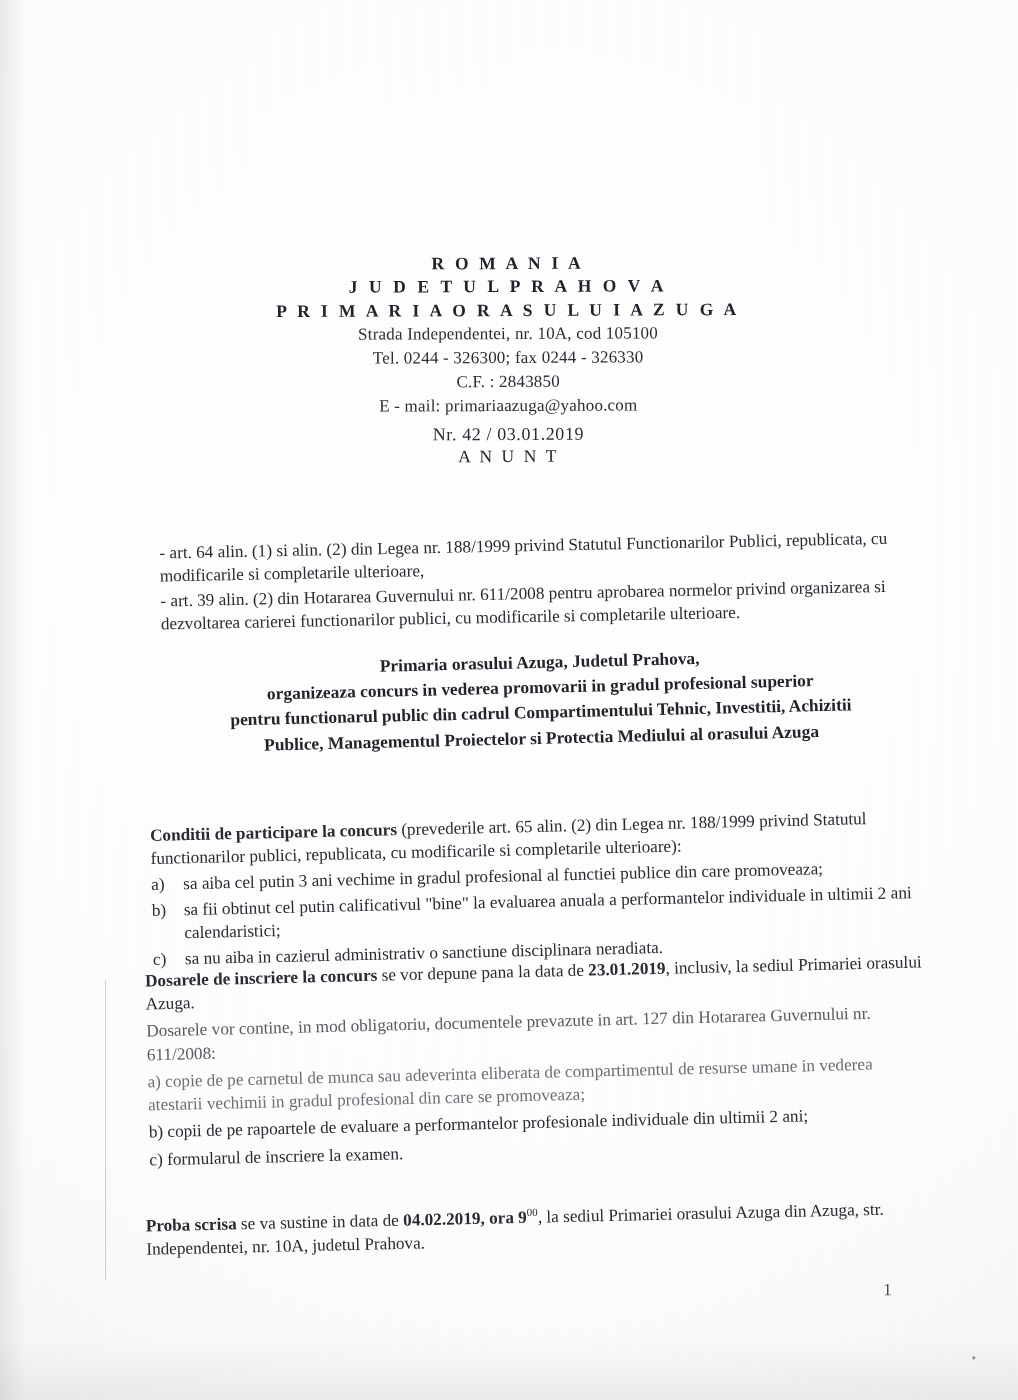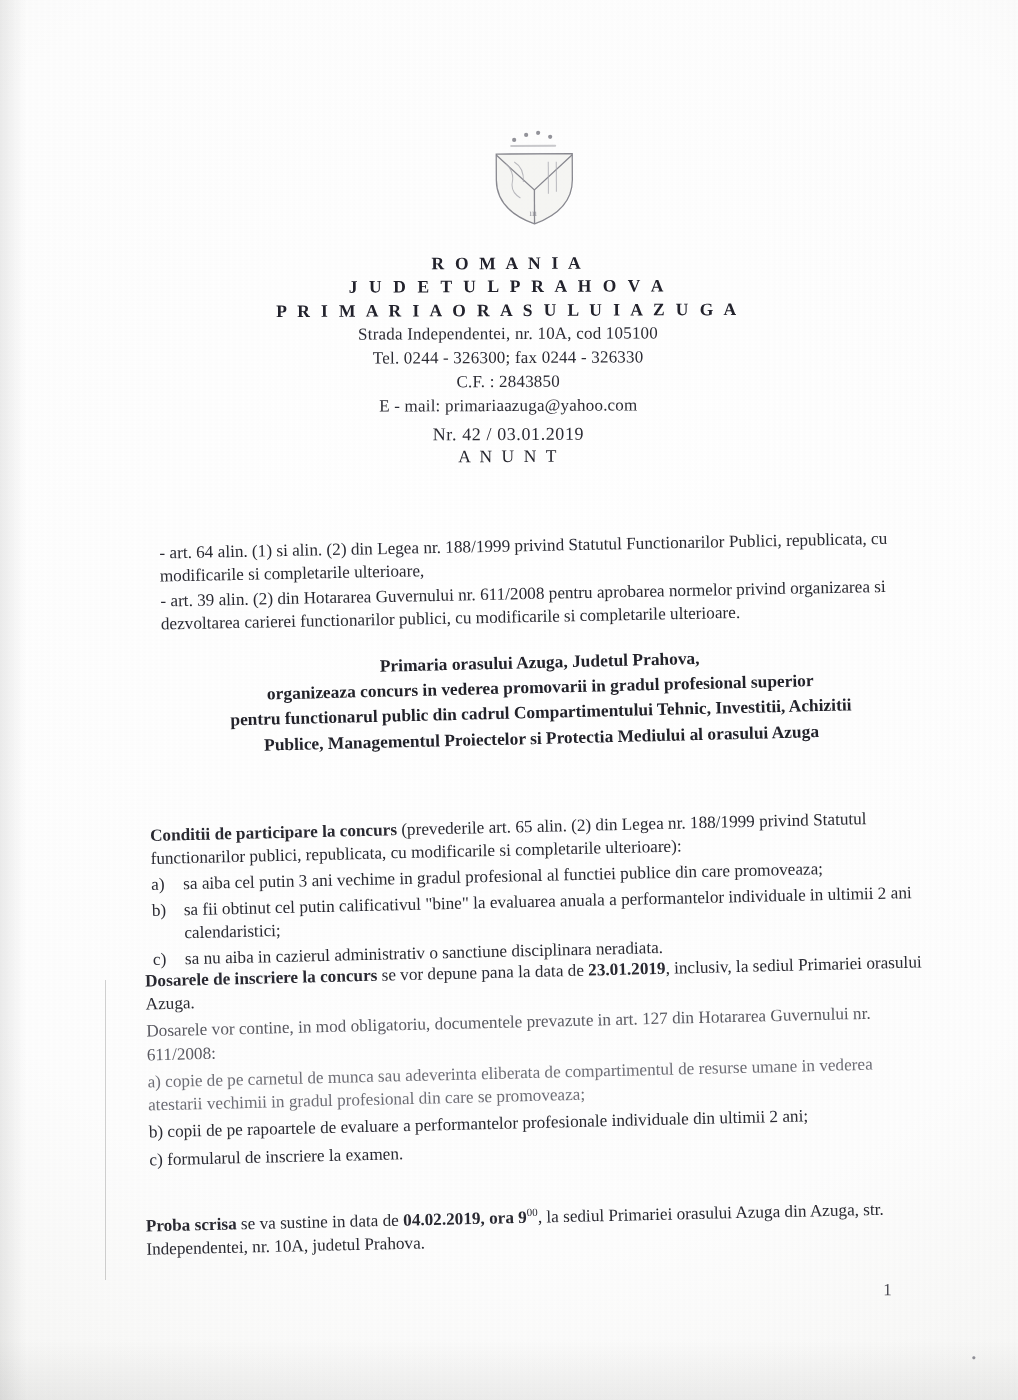--- a/index.html
+++ b/index.html
@@ -209,43 +209,20 @@
 <body>
 
 <div class="scan-page"></div>
 <div class="scan-noise"></div>
 <div class="scan-edge-left"></div>
 <div class="scan-edge-bottom"></div>
 <div class="fold-line"></div>
 
 <div class="doc">
 
-  <div class="crest">
-    <svg viewBox="0 0 120 110" width="120" height="110" aria-hidden="true">
-      <g fill="none" stroke="#5c5c66" stroke-width="1.3">
-        <path d="M22 36 L98 36 L98 62 Q98 92 60 106 Q22 92 22 62 Z" fill="#f2f2ef"></path>
-        <path d="M22 37 L60 72 L98 37"></path>
-        <path d="M60 72 L60 106"></path>
-      </g>
-      <g fill="#6a6a74">
-        <circle cx="40" cy="22" r="2.1"></circle>
-        <circle cx="52" cy="17" r="2.1"></circle>
-        <circle cx="64" cy="15" r="2.1"></circle>
-        <circle cx="76" cy="19" r="2.1"></circle>
-        <rect x="36" y="27" width="46" height="2" rx="1" opacity=".5"></rect>
-      </g>
-      <g stroke="#8a8a93" stroke-width="1" fill="none" opacity=".8">
-        <path d="M32 46 q8 8 6 18 q-2 10 8 16"></path>
-        <path d="M40 44 q10 6 9 20"></path>
-        <path d="M74 44 l0 32"></path>
-        <path d="M82 44 l0 30"></path>
-      </g>
-      <text x="55" y="98" font-size="9" fill="#6a6a74" font-family="Liberation Serif, serif">ııı</text>
-    </svg>
-  </div>
 
   <div class="header">
     <div class="hdr-line1">R O M A N I A</div>
     <div class="hdr-line2">J U D E T U L   P R A H O V A</div>
     <div class="hdr-line3">P R I M A R I A   O R A S U L U I   A Z U G A</div>
     <div class="hdr-sub">Strada Independentei, nr. 10A, cod 105100</div>
     <div class="hdr-sub">Tel. 0244 - 326300; fax 0244 - 326330</div>
     <div class="hdr-sub">C.F. : 2843850</div>
     <div class="hdr-sub">E - mail: primariaazuga@yahoo.com</div>
     <div class="hdr-nr">Nr.  42     / 03.01.2019</div>

